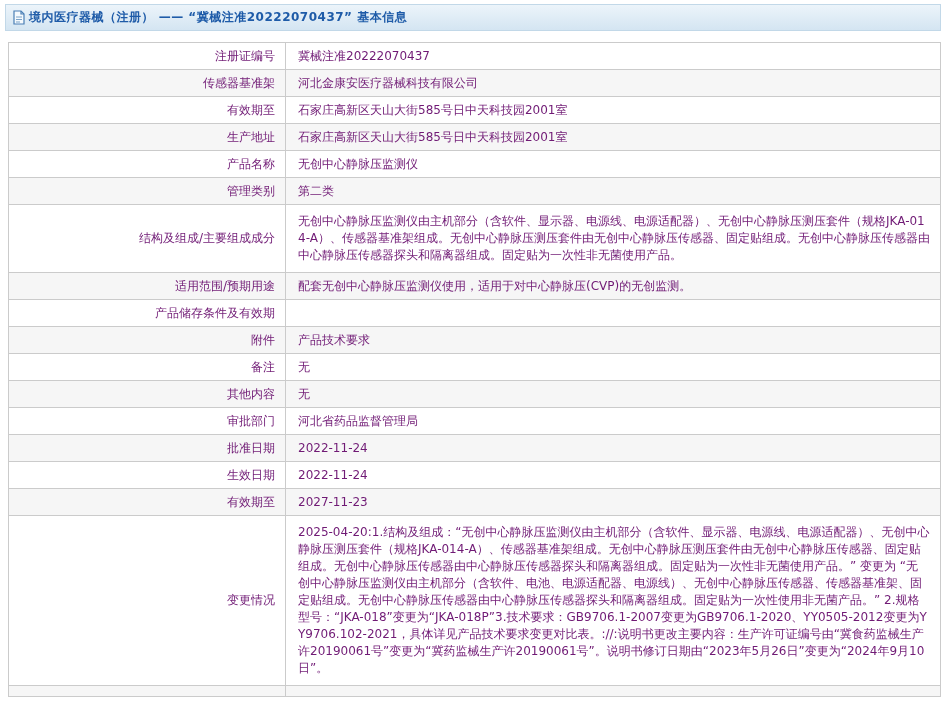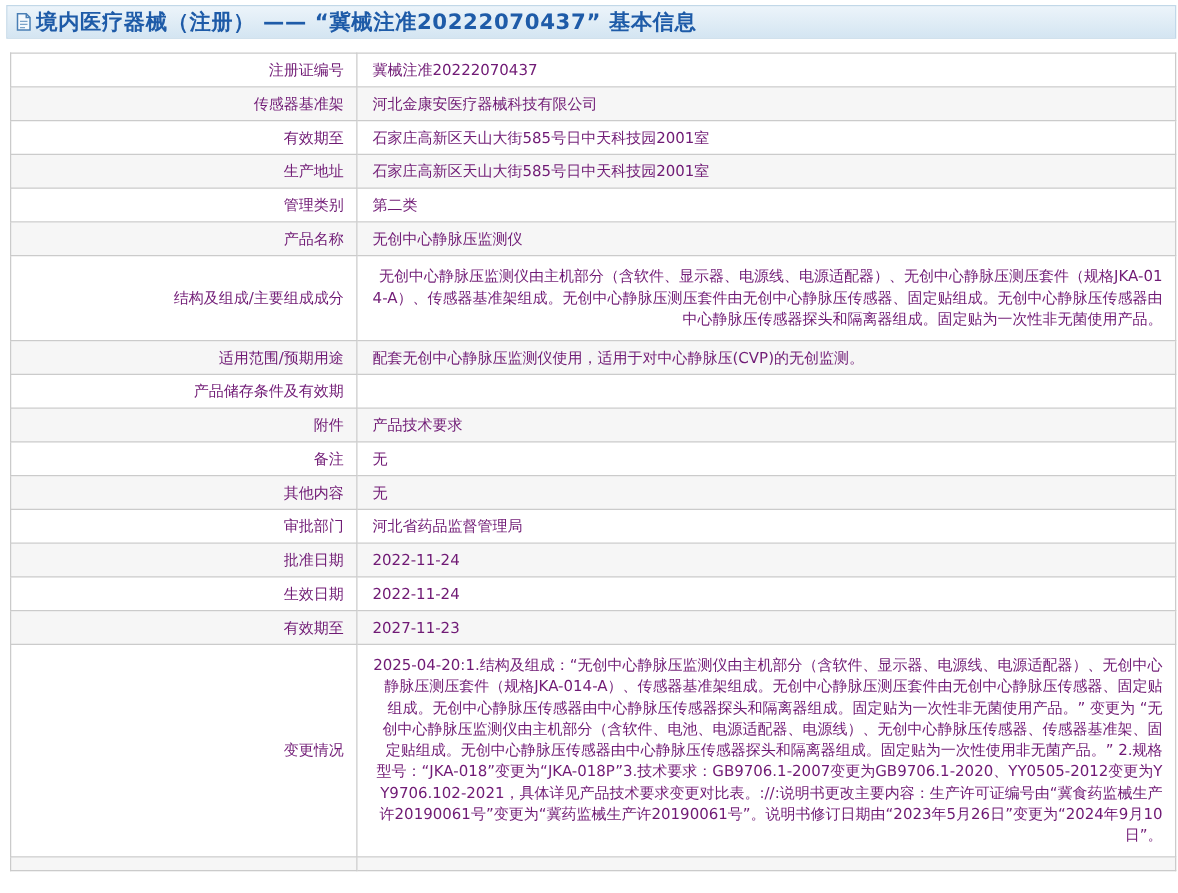--- a/index.html
+++ b/index.html
@@ -22,21 +22,21 @@
     padding-left: 6px;
   }
   .doc-icon {
     display: inline-flex;
     width: 14px;
     height: 15px;
     margin-right: 3px;
   }
   .title-text {
     color: #1e5ba8;
-    font-size: 17px;
+    font-size: 12px;
     font-weight: bold;
     letter-spacing: 0.5px;
     white-space: nowrap;
   }
   table.info-table {
     border-collapse: collapse;
     margin: 11px 0 0 8px;
     width: 933px;
     table-layout: fixed;
   }
@@ -56,21 +56,20 @@
   table.info-table td {
     text-align: left;
     padding: 5px 10px 5px 12px;
     line-height: 16px;
     word-break: break-all;
   }
   tr.row-multiline th, tr.row-multiline td {
     padding-top: 8px;
     padding-bottom: 8px;
     line-height: 17px;
-    text-align: right;
   }
   tr:nth-child(even) { background: #f6f6f6; }
   tr:nth-child(odd)  { background: #ffffff; }
 </style>
 </head>
 <body>
 
 <div class="title-bar">
   <span class="doc-icon">
     <svg width="14" height="15" viewBox="0 0 14 15">
@@ -96,26 +95,26 @@
     </tr>
     <tr>
       <th>有效期至</th>
       <td>石家庄高新区天山大街585号日中天科技园2001室</td>
     </tr>
     <tr>
       <th>生产地址</th>
       <td>石家庄高新区天山大街585号日中天科技园2001室</td>
     </tr>
     <tr>
+      <th>产品名称</th>
+      <td>无创中心静脉压监测仪</td>
+    </tr>
+    <tr>
       <th>管理类别</th>
       <td>第二类</td>
-    </tr>
-    <tr>
-      <th>产品名称</th>
-      <td>无创中心静脉压监测仪</td>
     </tr>
     <tr class="row-multiline">
       <th>结构及组成/主要组成成分</th>
       <td>无创中心静脉压监测仪由主机部分（含软件、显示器、电源线、电源适配器）、无创中心静脉压测压套件（规格JKA-014-A）、传感器基准架组成。无创中心静脉压测压套件由无创中心静脉压传感器、固定贴组成。无创中心静脉压传感器由中心静脉压传感器探头和隔离器组成。固定贴为一次性非无菌使用产品。</td>
     </tr>
     <tr>
       <th>适用范围/预期用途</th>
       <td>配套无创中心静脉压监测仪使用，适用于对中心静脉压(CVP)的无创监测。</td>
     </tr>
     <tr>

